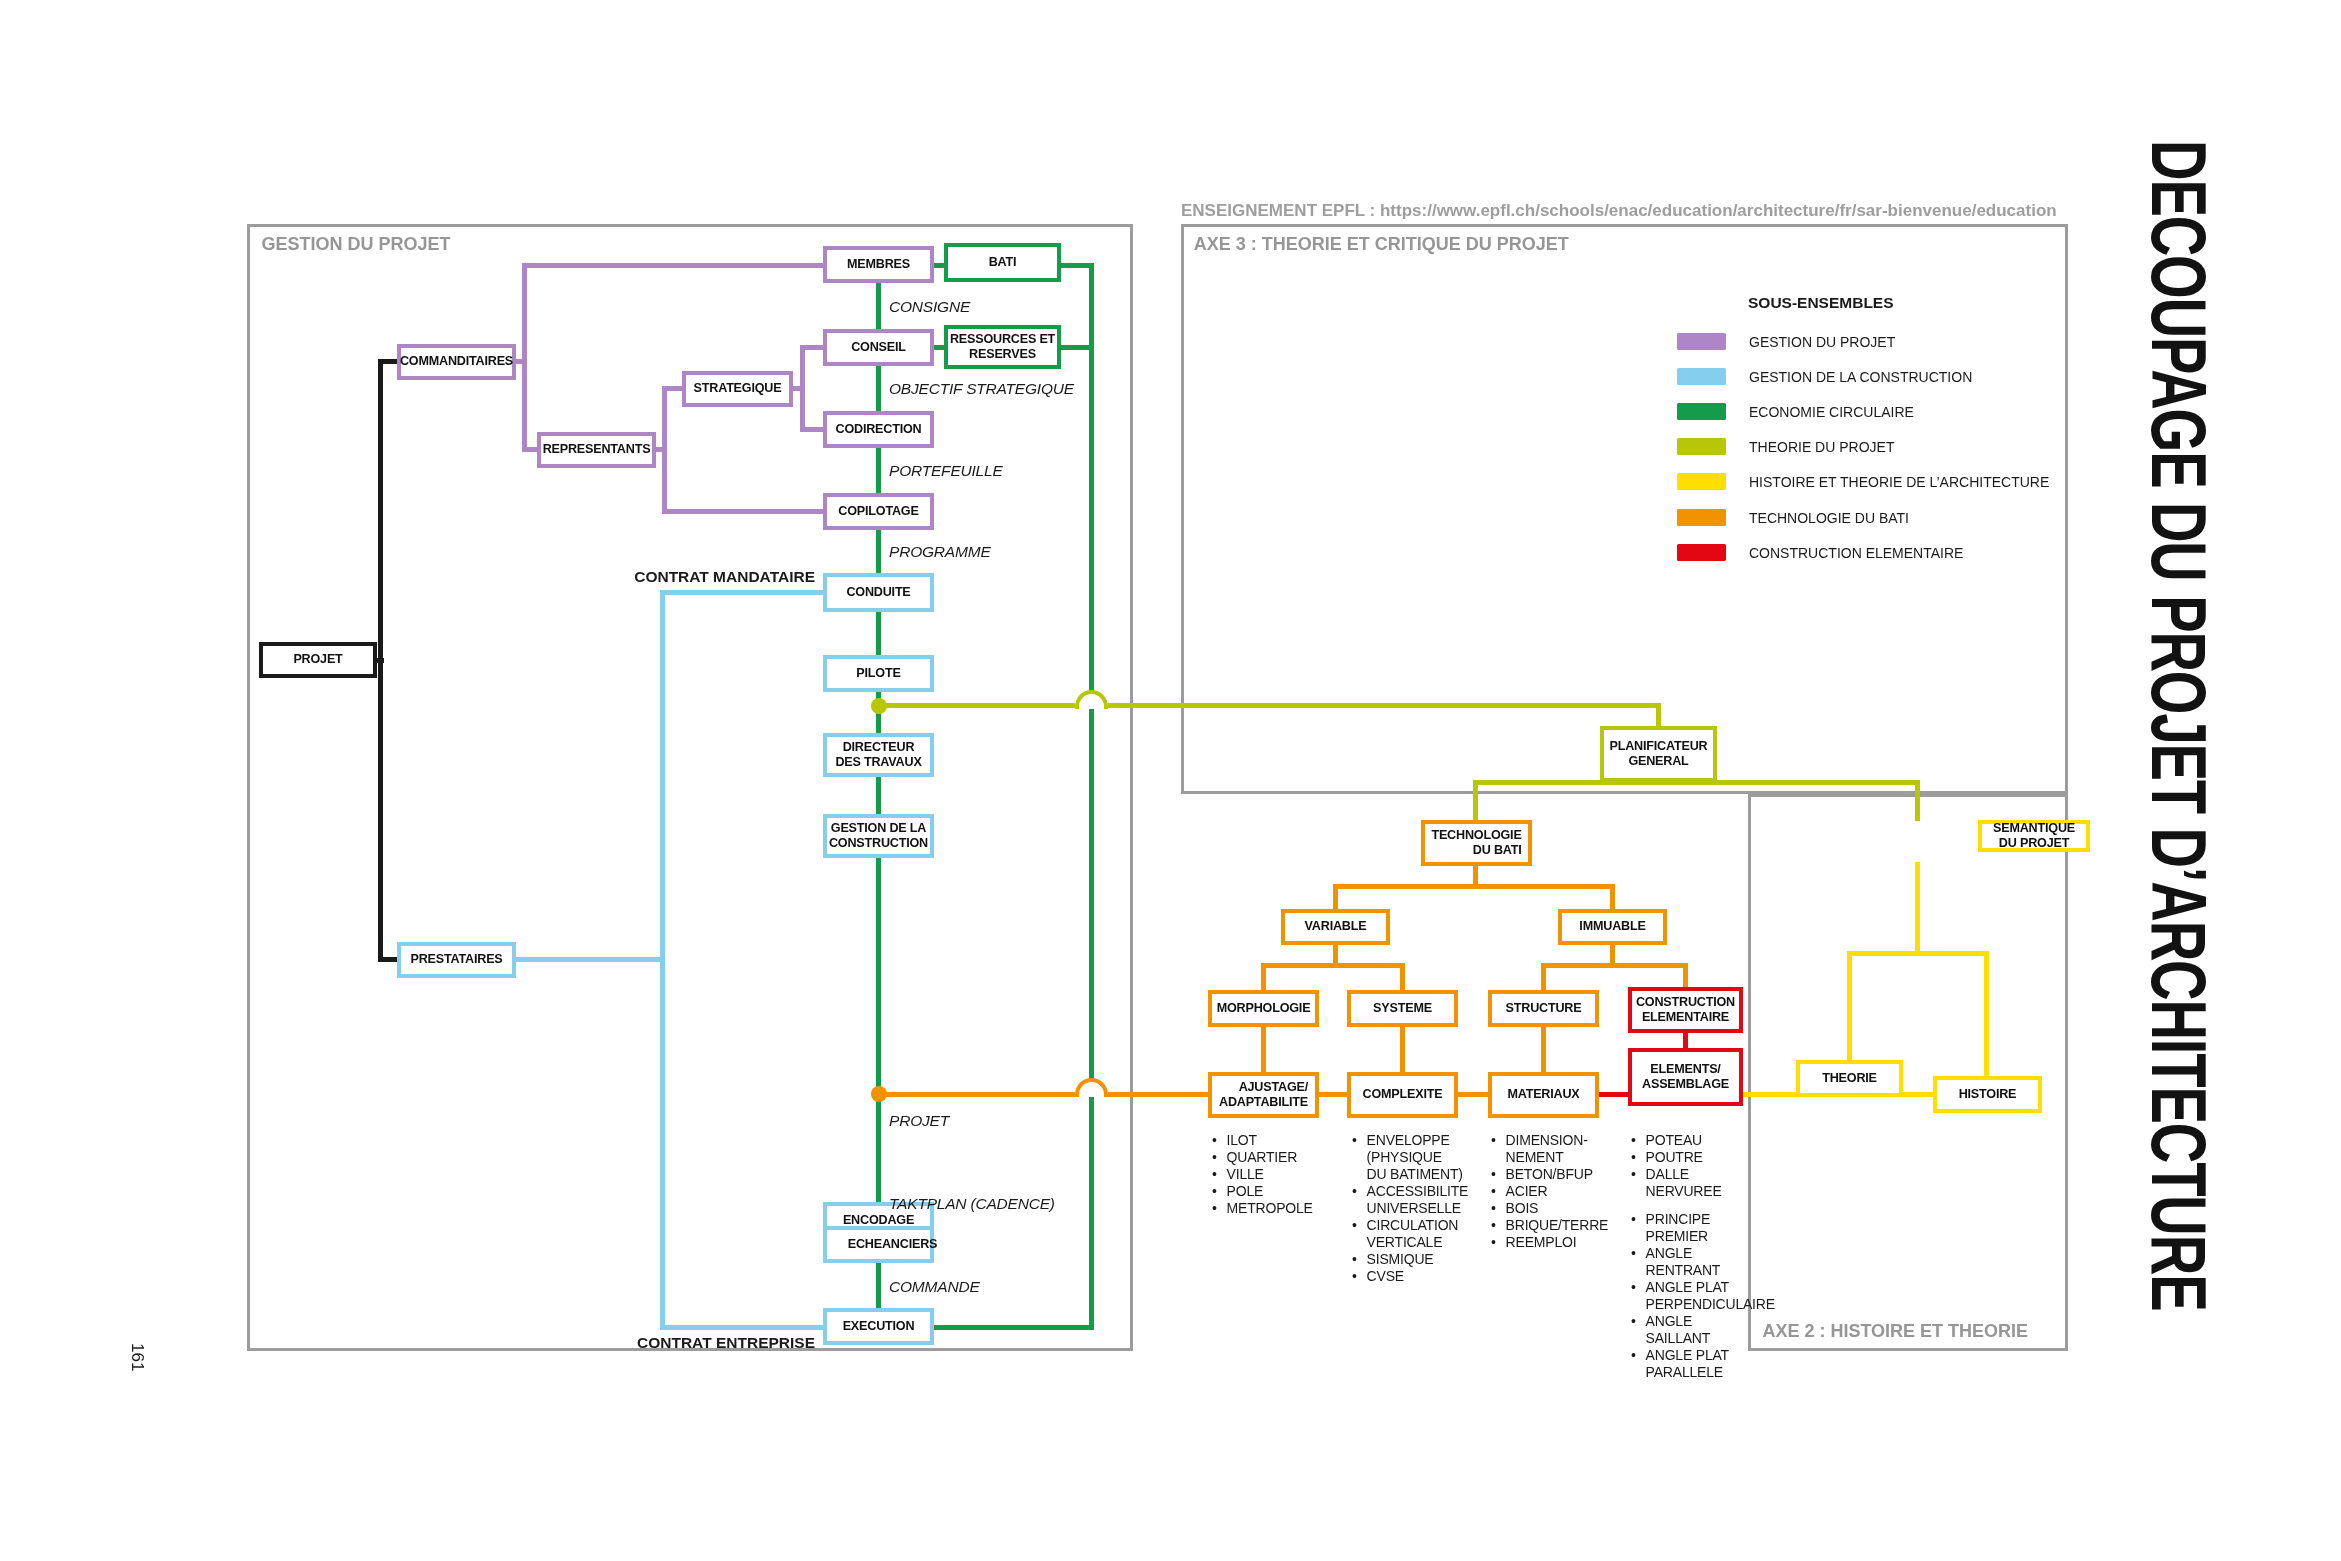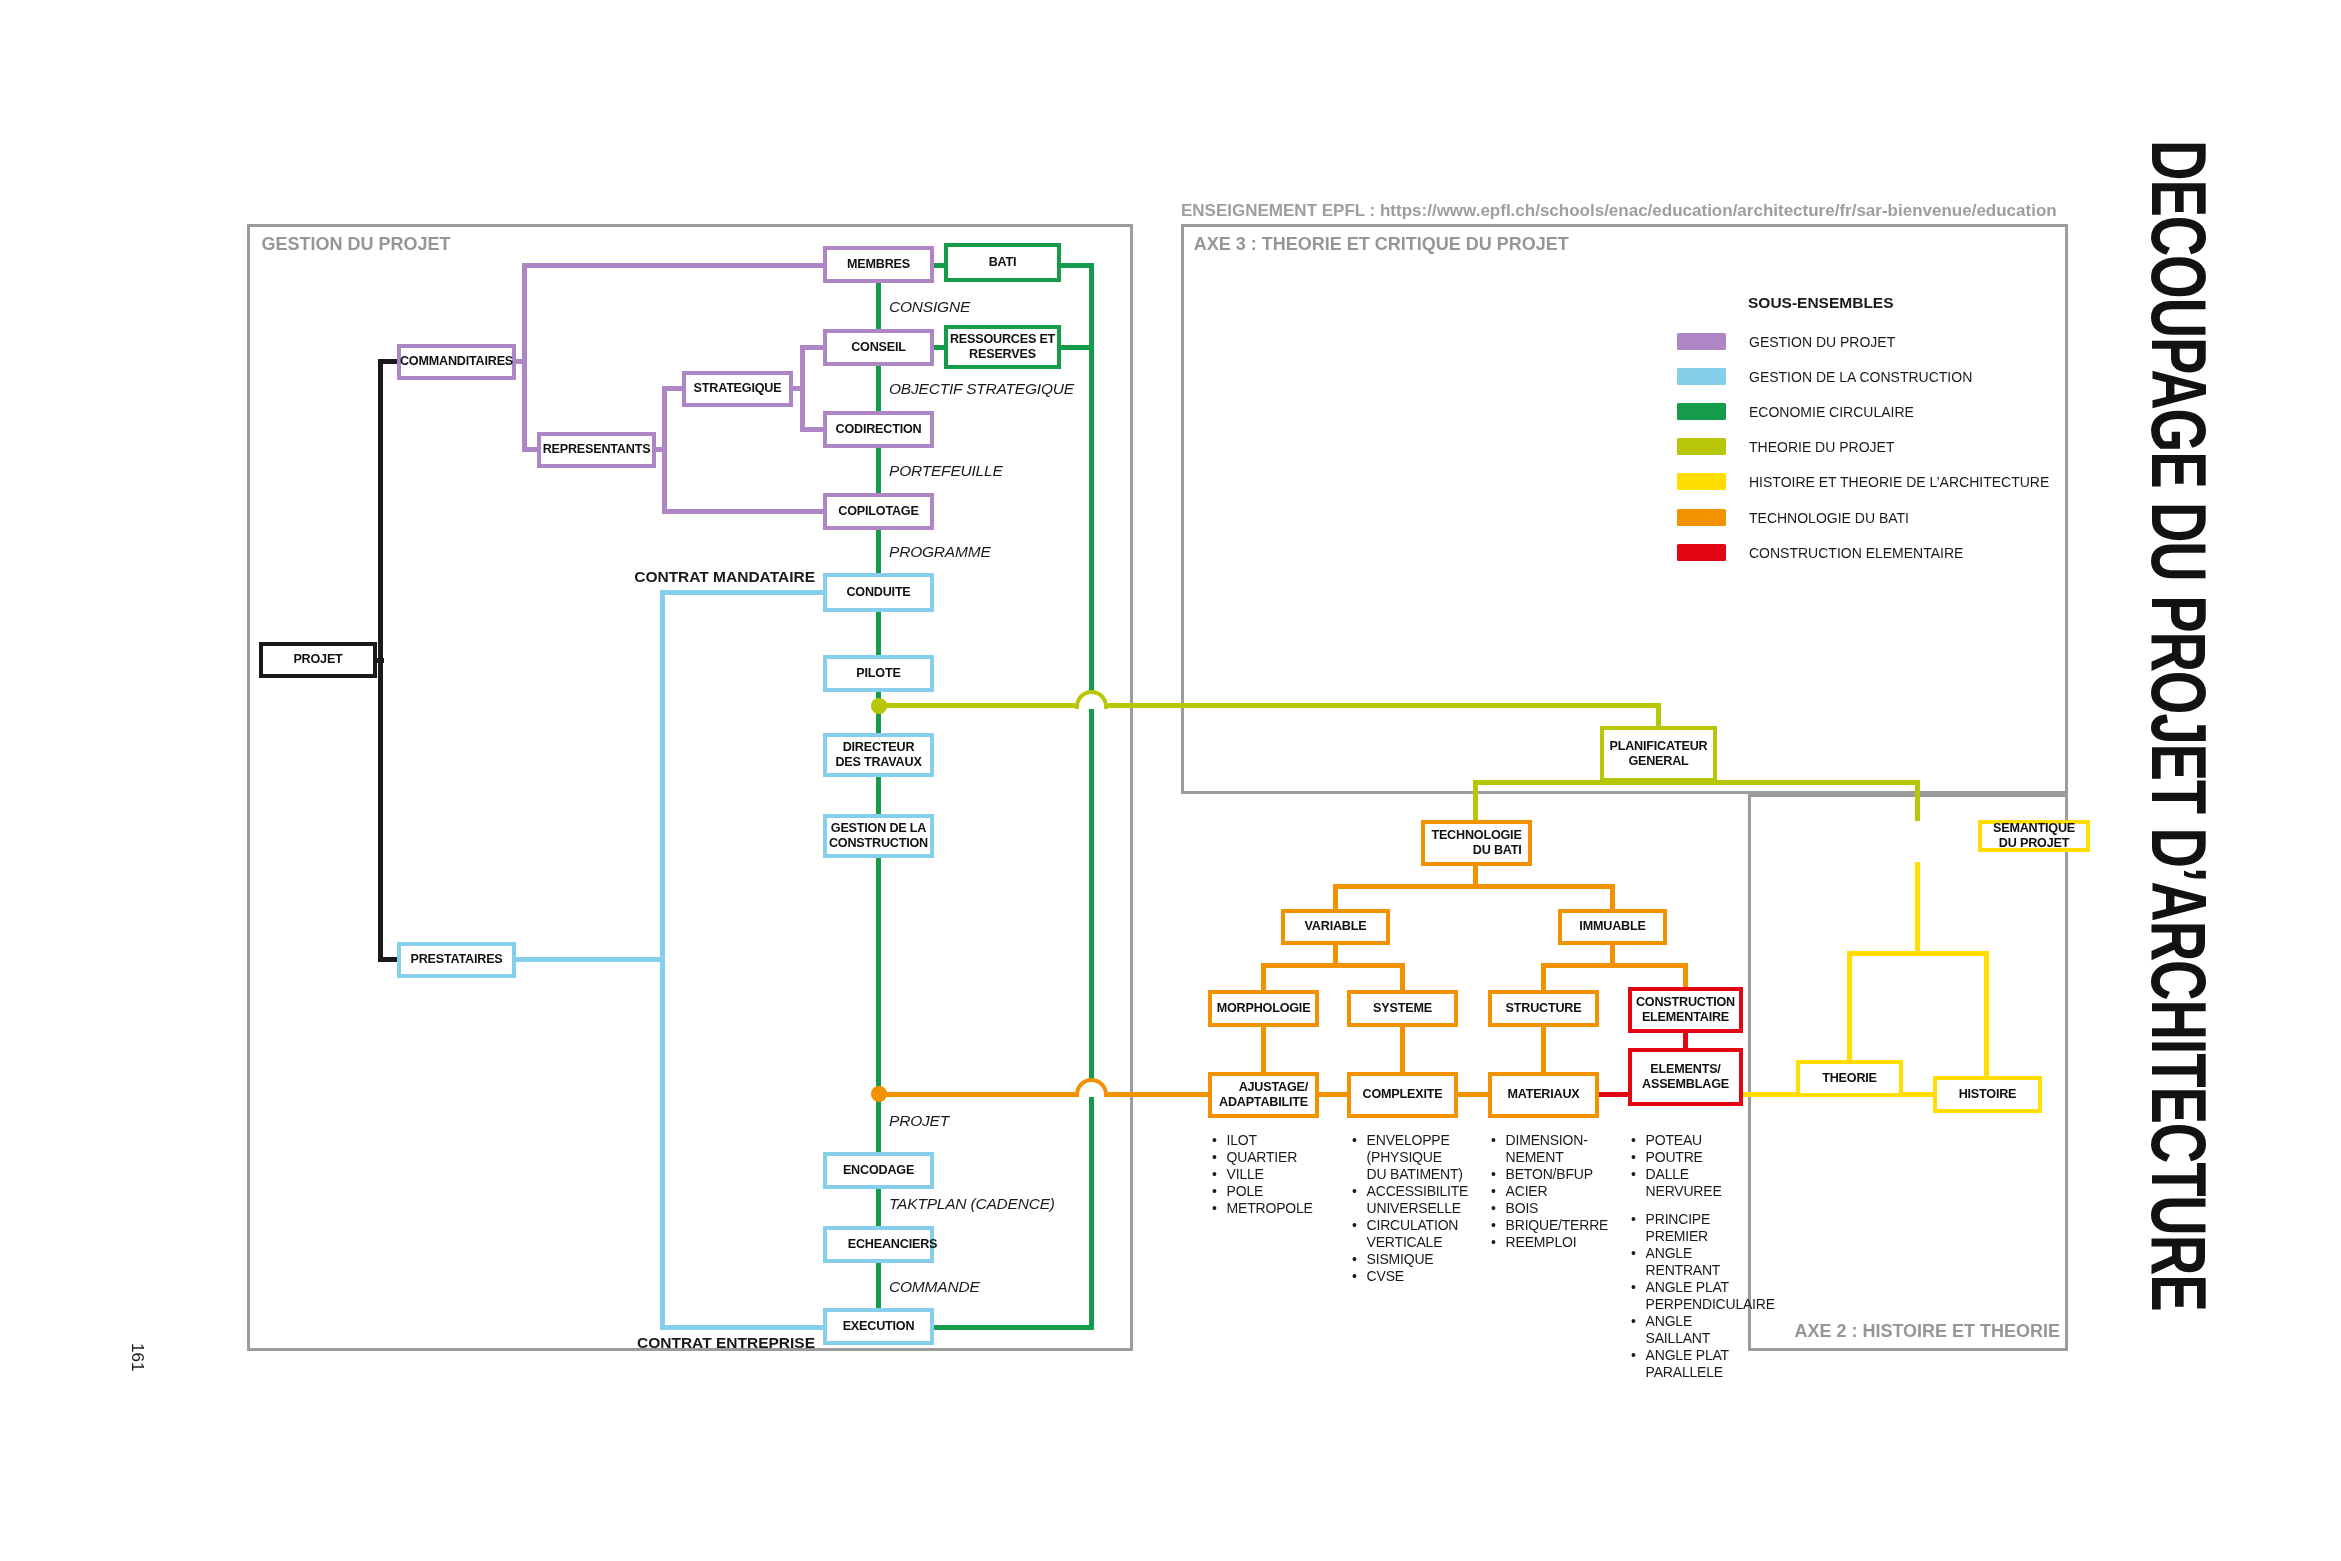--- a/index.html
+++ b/index.html
@@ -45,21 +45,21 @@
 
 <div id="stage">
 
   <div class="panel" style="left:247px;top:224px;width:886px;height:1127px;">
     <span class="panel-label" style="position:absolute;left:11.4px;top:6.5px;">GESTION DU PROJET</span>
   </div>
   <div class="panel" style="left:1181px;top:224px;width:887px;height:570px;">
     <span class="panel-label" style="position:absolute;left:9.8px;top:6.5px;">AXE 3 : THEORIE ET CRITIQUE DU PROJET</span>
   </div>
   <div class="panel" style="left:1748px;top:794px;width:320px;height:557px;">
-    <span class="panel-label" style="position:absolute;left:11.4px;bottom:6.5px;margin-left:32px;">AXE 2 : HISTOIRE ET THEORIE</span>
+    <span class="panel-label" style="position:absolute;left:11.4px;bottom:6.5px;">AXE 2 : HISTOIRE ET THEORIE</span>
   </div>
 
   <div class="hdr" style="left:1181px;top:201px;">ENSEIGNEMENT EPFL : https://www.epfl.ch/schools/enac/education/architecture/fr/sar-bienvenue/education</div>
 
   <div>
 
     <div class="ln h bk-l" style="left:374px;top:658px;width:9.8px;"></div>
     <div class="ln v bk-l" style="left:378px;top:359px;height:603px;"></div>
     <div class="ln h bk-l" style="left:378px;top:359px;width:21px;"></div>
     <div class="ln h bk-l" style="left:378px;top:957px;width:21px;"></div>
@@ -149,21 +149,21 @@
 RESERVES</div>
   <div class="box b-pu" style="left:823px;top:411px;width:111px;height:37px;">CODIRECTION</div>
   <div class="box b-pu" style="left:823px;top:493px;width:111px;height:37px;">COPILOTAGE</div>
   <div class="box b-bl" style="left:823px;top:573px;width:111px;height:39px;">CONDUITE</div>
   <div class="box b-bl" style="left:823px;top:655px;width:111px;height:37px;">PILOTE</div>
   <div class="box b-bl" style="left:823px;top:733px;width:111px;height:44px;">DIRECTEUR
 DES TRAVAUX</div>
   <div class="box b-bl" style="left:823px;top:814px;width:111px;height:44px;">GESTION DE LA
 CONSTRUCTION</div>
   <div class="box b-bl" style="left:397px;top:942px;width:119px;height:36px;">PRESTATAIRES</div>
-  <div class="box b-bl" style="left:823px;top:1152px;width:111px;height:37px;">ENCODAGE</div>
+  <div class="box b-bl" style="left:823px;top:1202px;width:111px;height:37px;">ENCODAGE</div>
   <div class="box b-bl" style="left:823px;top:1226px;width:111px;height:37px;padding-left:28px;">ECHEANCIERS</div>
   <div class="box b-bl" style="left:823px;top:1308px;width:111px;height:37px;">EXECUTION</div>
 
   <div class="box b-ch" style="left:1600px;top:726px;width:117px;height:56px;">PLANIFICATEUR
 GENERAL</div>
   <div class="box b-or" style="left:1421px;top:820px;width:111px;height:46px;">TECHNOLOGIE
 DU BATI</div>
   <div class="box b-or" style="left:1281px;top:909px;width:109px;height:36px;">VARIABLE</div>
   <div class="box b-or" style="left:1558px;top:909px;width:109px;height:36px;">IMMUABLE</div>
   <div class="box b-or" style="left:1208px;top:990px;width:111px;height:37px;">MORPHOLOGIE</div>

